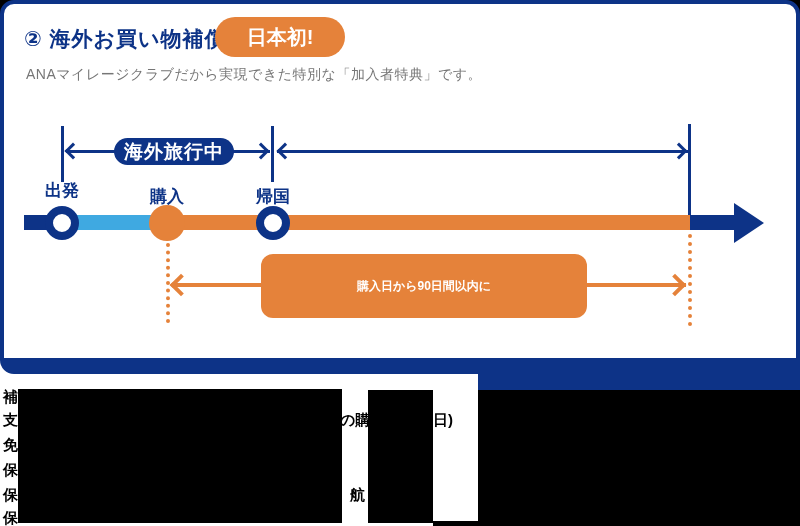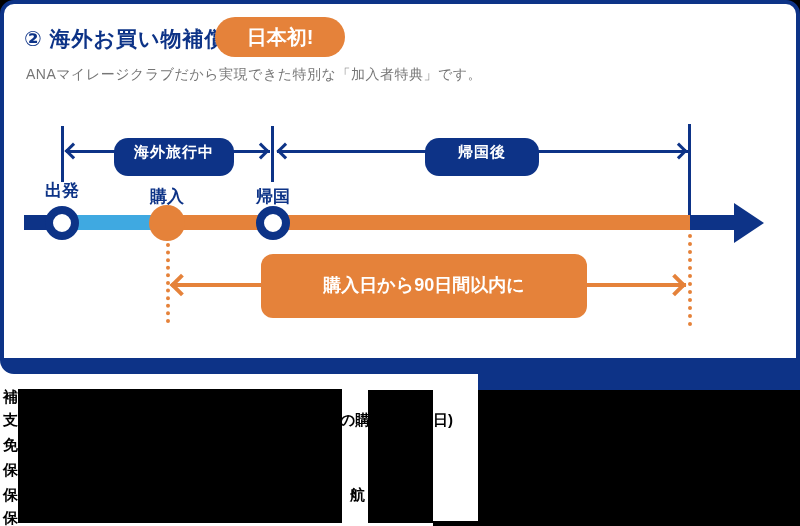--- a/index.html
+++ b/index.html
@@ -33,21 +33,21 @@
   .nline{height:3px;background:#0d3387;z-index:3;}
   .nline-1{left:66px;top:150px;width:204px;}
   .nline-2{left:277px;top:150px;width:411px;}
 
   .chev{width:12px;height:12px;z-index:3;transform:rotate(45deg);box-sizing:border-box;}
   .chev-l{border-left:3px solid #0d3387;border-bottom:3px solid #0d3387;}
   .chev-r{border-right:3px solid #0d3387;border-top:3px solid #0d3387;}
   .chev1l{left:67px;top:145px;}  .chev1r{left:255px;top:145px;}
   .chev2l{left:279px;top:145px;} .chev2r{left:673px;top:145px;}
 
-  .pill{height:38px;background:#0d3387;border-radius:14px;color:#fff;font-size:15px;
+  .pill{height:27px;background:#0d3387;border-radius:14px;color:#fff;font-size:19px;
         font-weight:bold;text-align:center;line-height:27px;z-index:4;letter-spacing:1px;}
   .pill-1{left:114px;top:138px;width:120px;}
   .pill-2{left:425px;top:138px;width:114px;}
 
   .pt-label{width:60px;text-align:center;color:#0d3387;font-size:17px;font-weight:bold;z-index:4;}
   .lbl-1{left:32px;top:179px;} .lbl-2{left:137px;top:185px;font-family:Liberation Mono, monospace;} .lbl-3{left:243px;top:185px;}
 
   .seg{top:215px;height:15px;z-index:3;}
   .seg-navy-start{left:24px;width:40px;background:#0d3387;}
   .seg-blue{left:62px;width:105px;background:#3fa9e1;}
@@ -64,21 +64,21 @@
   .dotted{border-left:4px dotted #e5823a;width:0;z-index:3;}
   .dot-1{left:166px;top:243px;height:80px;}
   .dot-2{left:688px;top:234px;height:92px;}
 
   .oline{left:172px;top:283px;width:514px;height:4px;background:#e5823a;z-index:3;}
   .ochev{width:16px;height:16px;z-index:3;transform:rotate(45deg);box-sizing:border-box;}
   .ochev-l{left:173px;top:277px;border-left:4px solid #e5823a;border-bottom:4px solid #e5823a;}
   .ochev-r{left:667px;top:277px;border-right:4px solid #e5823a;border-top:4px solid #e5823a;}
 
   .callout{left:261px;top:254px;width:326px;height:64px;background:#e5823a;border-radius:12px;
-           color:#fff;font-size:18px;font-weight:bold;text-align:center;z-index:5;
+           color:#fff;font-size:12px;font-weight:bold;text-align:center;z-index:5;
            display:flex;flex-direction:column;justify-content:center;line-height:1.55;}
 
   
   .row-prefix{left:3px;width:18px;color:#000;font-size:15px;font-weight:bold;z-index:6;}
   .rp-0{top:388px;} .rp-1{top:411px;} .rp-2{top:436px;}
   .rp-3{top:461px;} .rp-4{top:486px;} .rp-5{top:509px;}
   .frag{color:#000;font-size:15px;font-weight:bold;z-index:6;}
   .frag-a{left:340px;top:411px;} .frag-b{left:433px;top:411px;} .frag-c{left:350px;top:486px;}
 
   .redact{background:#000;z-index:7;}
@@ -107,21 +107,20 @@
   <div class="abs tick tick-3"></div>
 
   <div class="abs nline nline-1"></div>
   <div class="abs chev chev-l chev1l"></div>
   <div class="abs chev chev-r chev1r"></div>
   <div class="abs pill pill-1">海外旅行中</div>
 
   <div class="abs nline nline-2"></div>
   <div class="abs chev chev-l chev2l"></div>
   <div class="abs chev chev-r chev2r"></div>
-  <div class="abs pill pill-2">帰国後</div>
 
   <div class="abs pt-label lbl-1">出発</div>
   <div class="abs pt-label lbl-2">購入</div>
   <div class="abs pt-label lbl-3">帰国</div>
 
   <div class="abs seg seg-navy-start"></div>
   <div class="abs seg seg-blue"></div>
   <div class="abs seg seg-orange"></div>
   <div class="abs seg seg-navy-tail"></div>
   <div class="abs arrowhead"></div>

